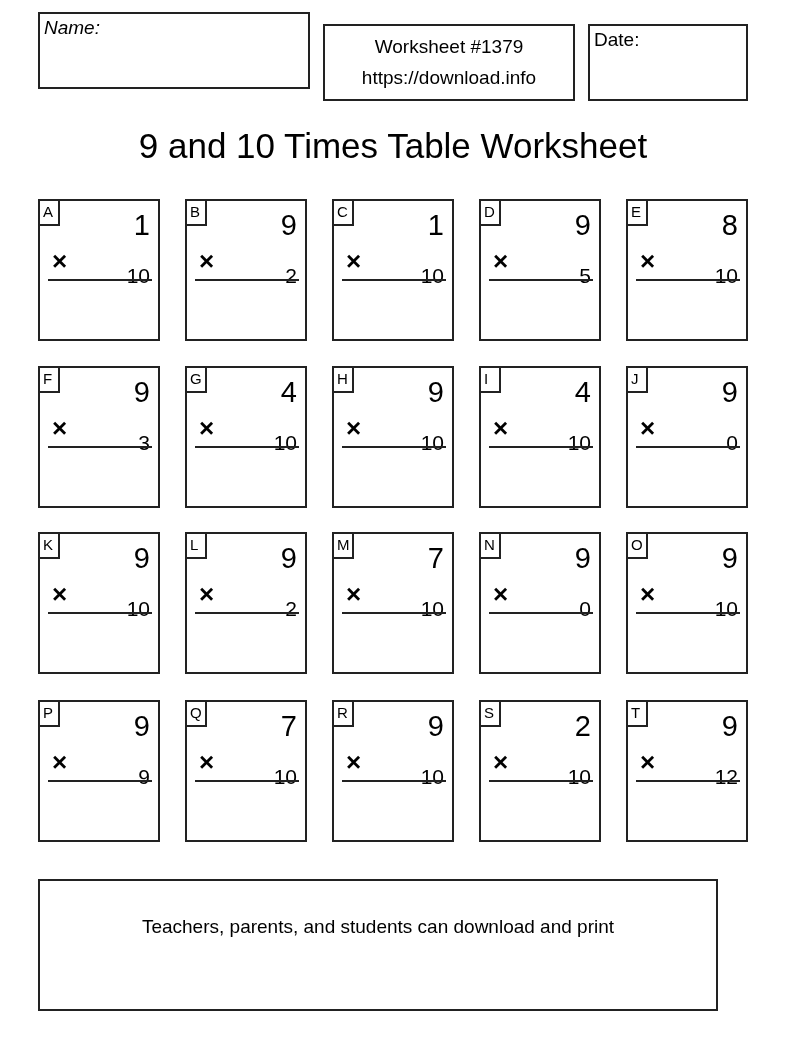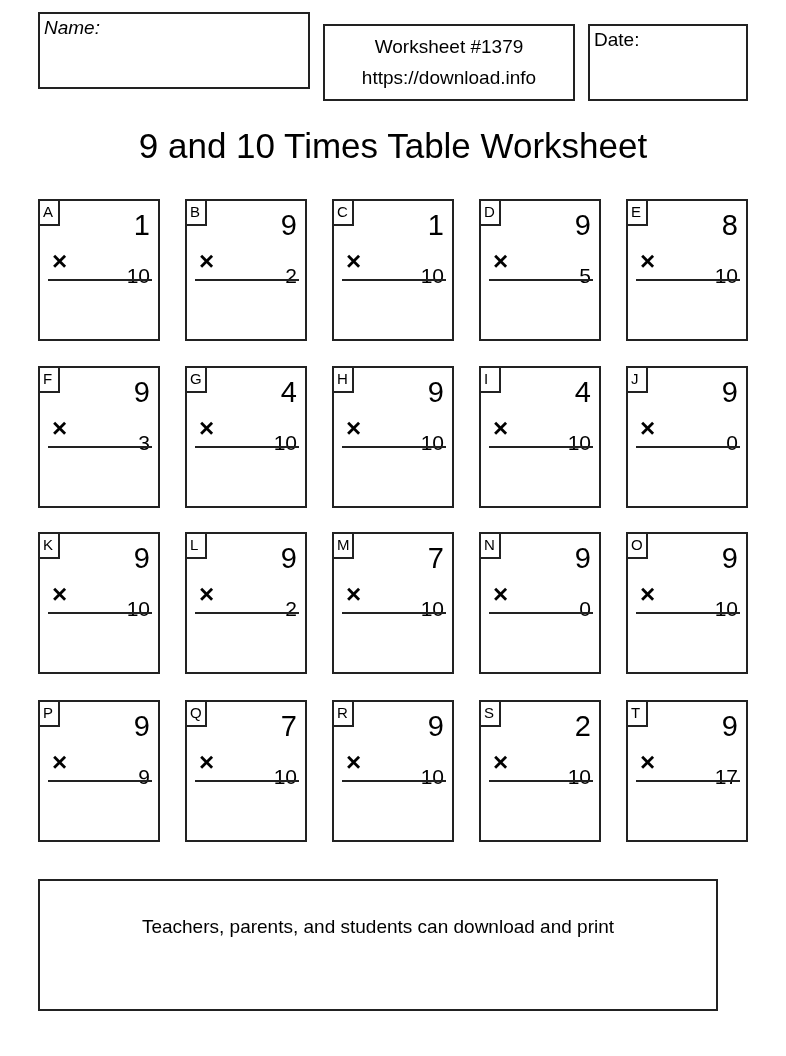--- a/index.html
+++ b/index.html
@@ -179,20 +179,20 @@
       <div class="plabel">S</div>
       <div class="top-num">2</div>
       <div class="times">×</div>
       <div class="bot-num">10</div>
       <div class="rule"></div>
     </div>
     <div class="problem" style="left: 626px; top: 700px;">
       <div class="plabel">T</div>
       <div class="top-num">9</div>
       <div class="times">×</div>
-      <div class="bot-num">17</div>
+      <div class="bot-num">12</div>
       <div class="rule"></div>
     </div>
   </div>
 
 <div class="box footer">
   <div class="foot1">Teachers, parents, and students can download and print</div>
 </div>
 
 </body></html>

